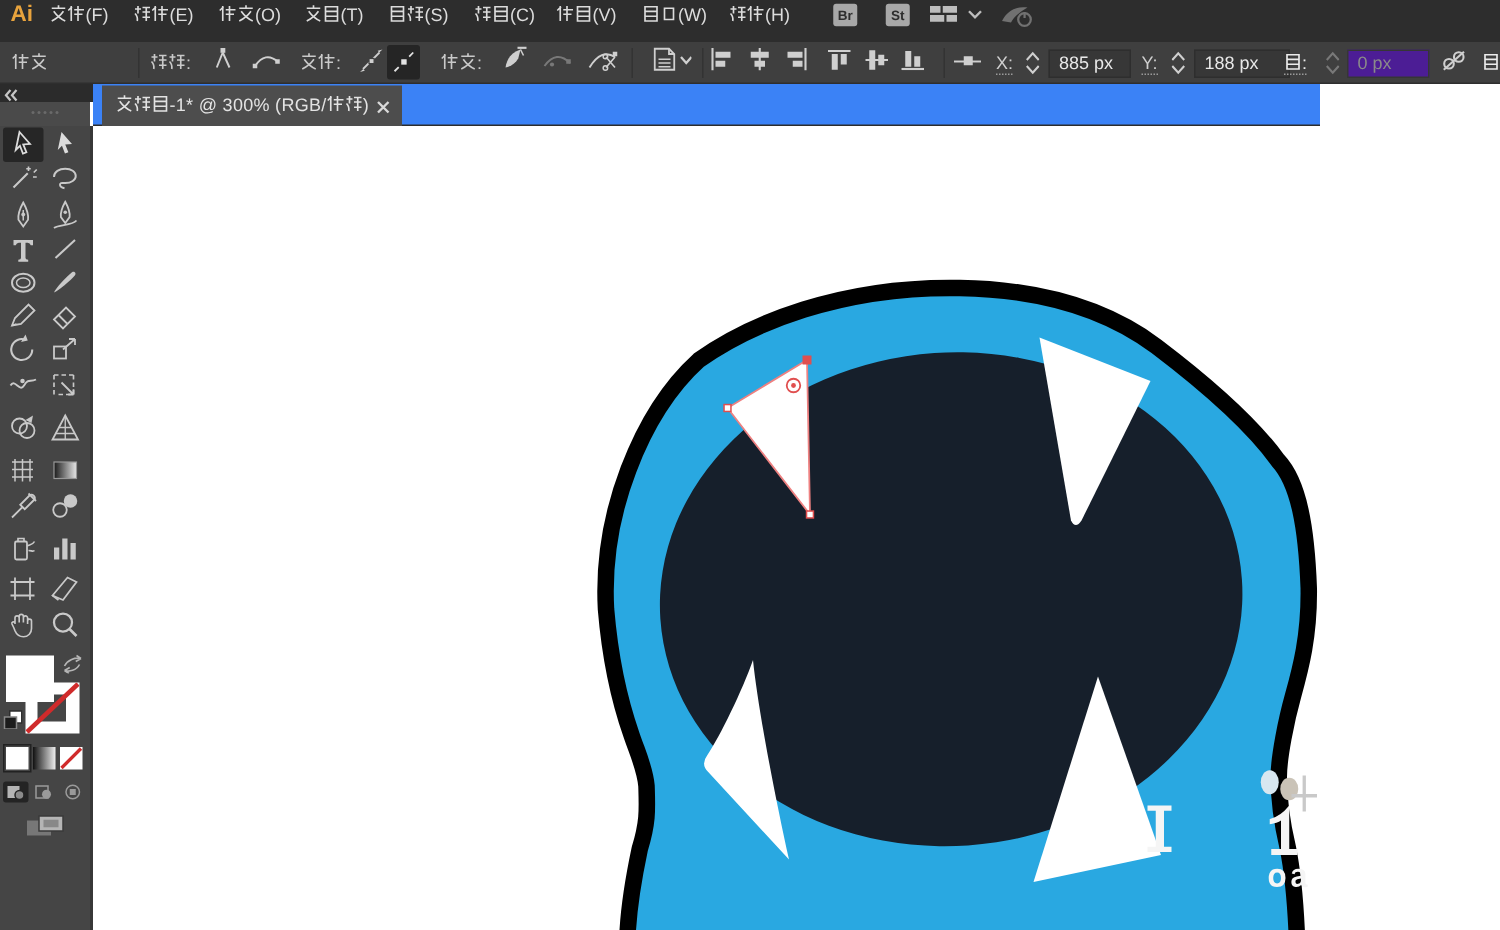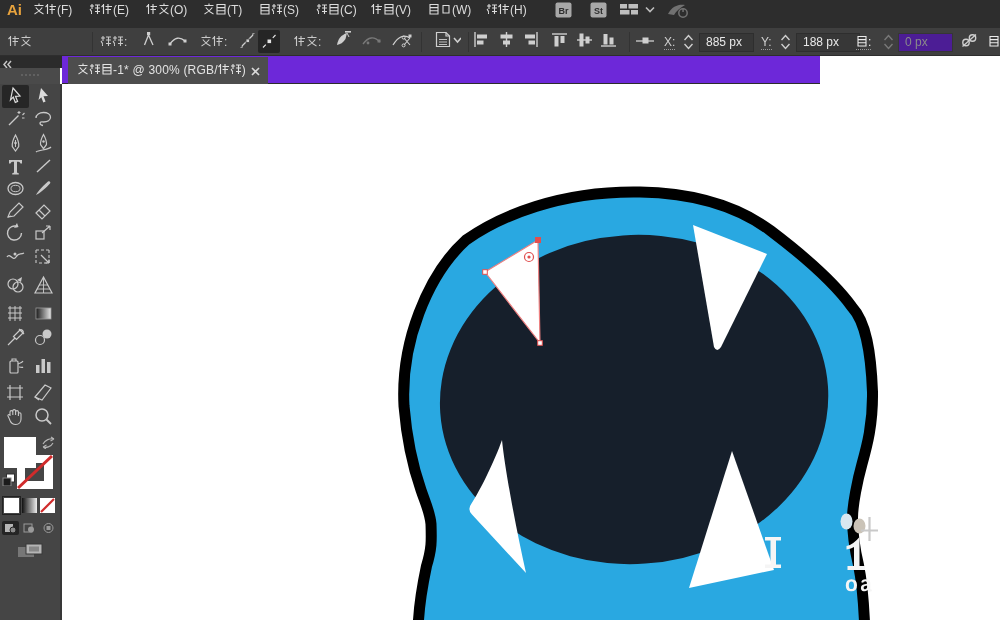--- a/index.html
+++ b/index.html
@@ -1,20 +1,20 @@
 <!DOCTYPE html>
 <html><head><meta charset="utf-8"><style>
 html,body{margin:0;padding:0;width:1000px;height:620px;overflow:hidden;
  font-family:"Liberation Sans",sans-serif;background:#fff;}
 *{box-sizing:border-box;}
 #menubar{position:absolute;left:0;top:0;width:1000px;height:40px;background:#2d2d2d;
  border-bottom:7px solid #ef4444;color:#dcdcdc;font-size:12px;}
 #ctrlbar{position:absolute;left:0;top:28px;width:1000px;height:28px;background:#3f3f3f;box-shadow:0 -1px 0 #2e2e2e inset;
  color:#c9c9c9;font-size:12px;}
-#tabrow{position:absolute;left:62px;top:56px;width:758px;height:28px;background:#6d28d9;box-shadow:0 -1px 0 #2c2c2c inset;}
+#tabrow{position:absolute;left:62px;top:56px;width:818px;height:28px;background:#3b82f6;box-shadow:0 -1px 0 #2c2c2c inset;}
 #tabstub{position:absolute;left:0;top:56px;width:62px;height:12px;background:#2b2b2b;color:#c9c9c9;}
 #panelhead{position:absolute;left:0;top:68px;width:60px;height:16px;background:#4a4a4a;}
 #toolbar{position:absolute;left:0;top:84px;width:62px;height:536px;background:#454545;border-right:2px solid #383838;}
 #canvas{position:absolute;left:62px;top:84px;width:938px;height:536px;background:#fff;}
 .zh{display:inline-block;vertical-align:-1px;}
 .mi{position:absolute;top:0;height:20px;line-height:20px;white-space:nowrap;}
 .ci{position:absolute;top:0;height:28px;line-height:28px;white-space:nowrap;}
 .sep{position:absolute;top:4px;height:20px;width:1px;background:#333;}
 .vbox{position:absolute;top:5px;height:19px;background:#373737;border:1px solid #2e2e2e;
  color:#e8e8e8;font-size:12px;line-height:17px;padding-left:6px;}

